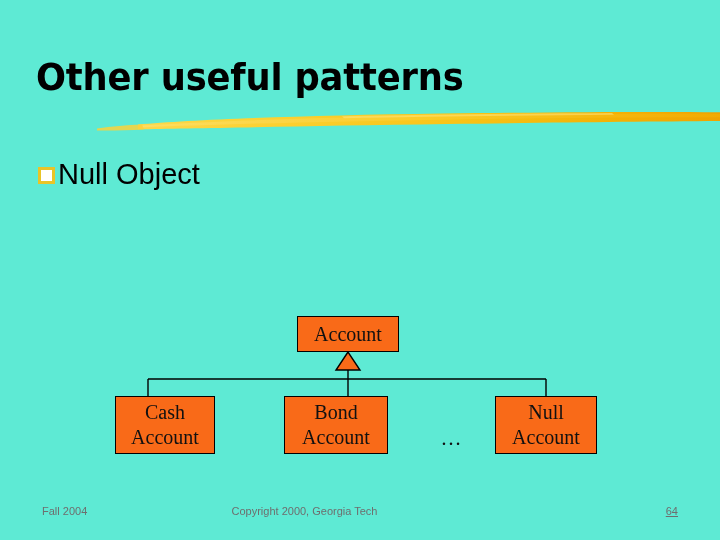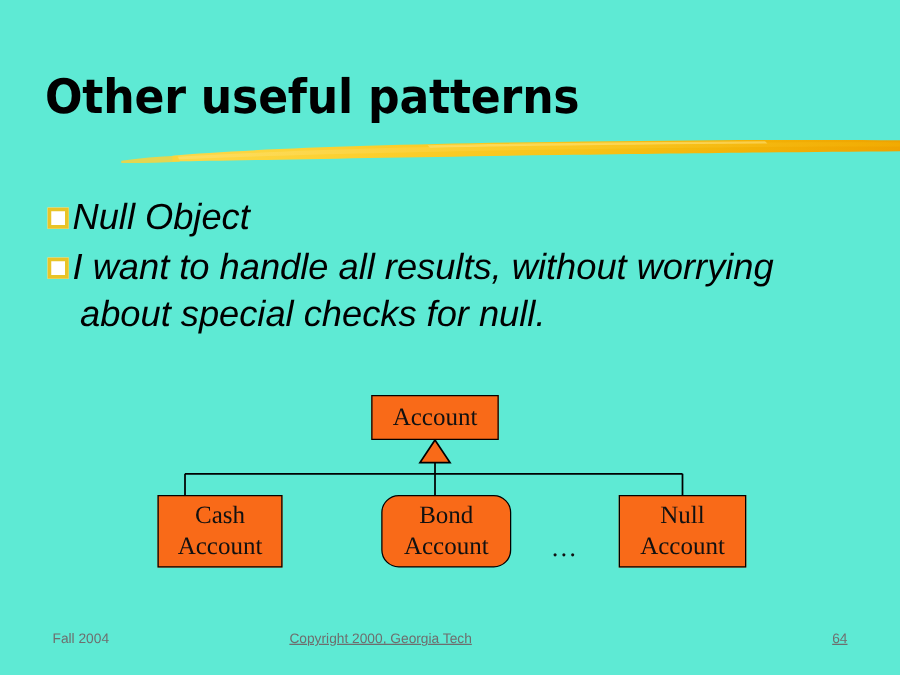--- a/index.html
+++ b/index.html
@@ -64,21 +64,20 @@
     height: 17px;
     border: 3px solid #e9c427;
     background: #ffffff;
     box-sizing: border-box;
     vertical-align: 0px;
     margin-right: 3px;
     text-indent: 0;
   }
   .bullet-text {
     text-indent: 0;
-    font-style: italic;
   }
 
   
   .diagram {
     position: absolute;
     left: 0;
     top: 300px;
     width: 720px;
     height: 175px;
   }
@@ -93,22 +92,22 @@
     color: #111111;
     text-align: center;
     display: flex;
     flex-direction: column;
     align-items: center;
     justify-content: center;
   }
   .node span { display: block; }
 
   #node-account  { left: 297px; top: 16px;  width: 102px; height: 36px; }
-  #node-cash     { left: 126px; top: 96px;  width: 100px; height: 58px; }
-  #node-bond     { left: 305px; top: 96px;  width: 104px; height: 58px; border-radius: 14px; }
+  #node-cash     { left: 115px; top: 96px;  width: 100px; height: 58px; }
+  #node-bond     { left: 284px; top: 96px;  width: 104px; height: 58px; }
   #node-null     { left: 495px; top: 96px;  width: 102px; height: 58px; align-items: center; }
 
   .ellipsis {
     position: absolute;
     left: 428px;
     top: 126px;
     width: 48px;
     text-align: center;
     font-family: "Liberation Serif", serif;
     font-size: 21px;
@@ -128,21 +127,21 @@
   .footer {
     position: absolute;
     left: 0;
     top: 505px;
     width: 720px;
     height: 22px;
     font-size: 11px;
     color: #6e6e6e;
   }
   .footer-left   { position: absolute; left: 42px;  top: 0; }
-  .footer-center { position: absolute; left: 0; top: 0; width: 609px; text-align: center; text-decoration: underline; }
+  .footer-center { position: absolute; left: 0; top: 0; width: 609px; text-align: center; }
   .footer-right  { position: absolute; right: 42px; top: 0; text-decoration: underline; }
 </style>
 </head>
 <body>
 
 <div class="slide">
 
   <div class="title">Other useful patterns</div>
 
   <svg class="brush" viewBox="0 0 678 30" preserveAspectRatio="none">
@@ -167,23 +166,20 @@
     <path d="M 55,24.6 C 70,22.4 84,21.2 100,20.6 L 102,25.4
              C 86,26.2 70,26.6 55,26.4 Z" fill="#fbd239" opacity="0.85"></path>
     <path d="M 300,12.2 C 380,10.6 480,9.4 570,9.0 L 572,10.8
              C 482,11.4 382,12.6 302,14.2 Z" fill="#ffe98c" opacity="0.5"></path>
   </svg>
 
   <div class="bullets">
     <div class="bullet-row">
       <span class="bullet-glyph"></span><span class="bullet-text">Null Object</span>
     </div>
-    <div class="bullet-row">
-      <span class="bullet-glyph"></span><span class="bullet-text">I want to handle all results, without worrying about special checks for null.</span>
-    </div>
   </div>
 
   <div class="diagram">
 
     <svg class="connectors" viewBox="0 0 720 175" preserveAspectRatio="none">
 
       <line x1="348" y1="52" x2="348" y2="56" stroke="#000000" stroke-width="1.4"></line>
 
       <polygon points="348,52 336,70 360,70" fill="#f96a18" stroke="#000000" stroke-width="1.4"></polygon>
 

